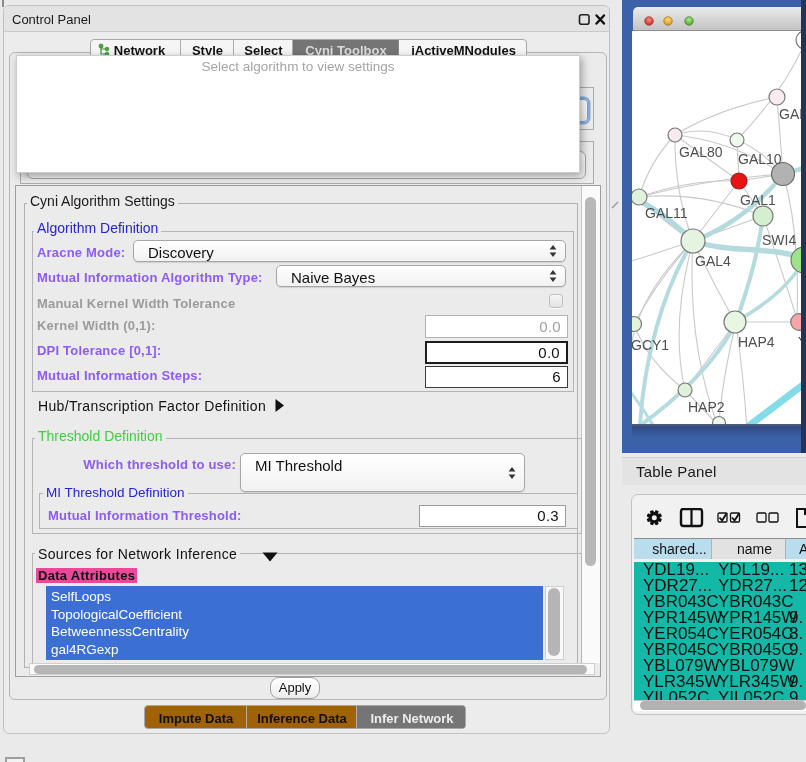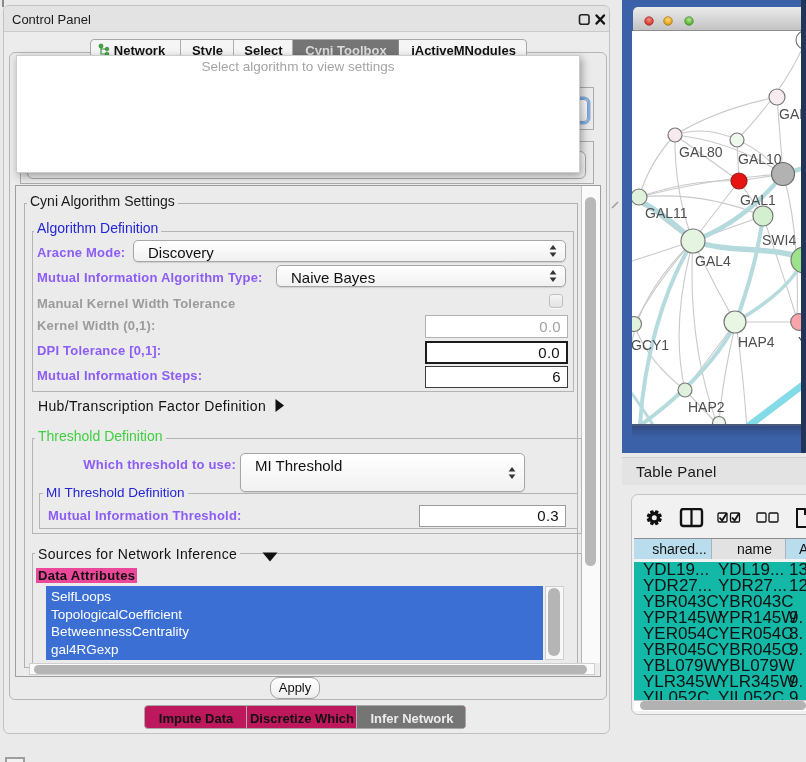--- a/index.html
+++ b/index.html
@@ -113,26 +113,26 @@
 <div class="abs" style="left:46px;top:586px;width:497px;height:74px;background:#3b6fd4;overflow:hidden;">
  <div style="font-size:13.5px;color:#fff;padding:2px 0 0 5px;line-height:17.5px;">SelfLoops<br>TopologicalCoefficient<br>BetweennessCentrality<br>gal4RGexp</div>
 </div>
 <div class="abs" style="left:545px;top:586px;width:19px;height:74px;background:#f8f8f8;border:1px solid #cfcfcf;"></div>
 <div class="abs" style="left:548px;top:588px;width:12px;height:68px;background:#b5b5b5;border-radius:6px;"></div>
 <div class="abs" style="left:29px;top:663px;width:566px;height:12px;background:#fafafa;border:1px solid #cfcfcf;"></div>
 <div class="abs" style="left:34px;top:664.5px;width:553px;height:9px;background:#b5b5b5;border-radius:5px;"></div>
 
 <div class="abs" style="left:270px;top:677px;width:50px;height:22px;border:1px solid #a2a2a2;border-radius:9px;background:linear-gradient(#ffffff,#ededed);text-align:center;font-size:13px;color:#111;line-height:20px;">Apply</div>
 
-<div class="abs" style="left:144px;top:705px;width:322px;height:24px;background:#be185d;border:1px solid #a8a8a8;border-radius:4px;overflow:hidden;">
+<div class="abs" style="left:144px;top:705px;width:322px;height:24px;background:#a16207;border:1px solid #a8a8a8;border-radius:4px;overflow:hidden;">
  <div class="abs" style="left:0;top:0;width:102px;height:24px;border-right:1px solid #aeaeae;"></div>
  <div class="abs" style="left:102px;top:0;width:110px;height:24px;border-right:1px solid #aeaeae;"></div>
  <div class="abs" style="left:212px;top:0;width:110px;height:24px;background:#757575;"></div>
  <div class="abs" style="left:0;top:5px;width:102px;text-align:center;font-size:13px;font-weight:bold;color:#111;">Impute Data</div>
- <div class="abs" style="left:102px;top:5px;width:110px;text-align:center;font-size:13px;font-weight:bold;color:#111;">Discretize Which</div>
+ <div class="abs" style="left:102px;top:5px;width:110px;text-align:center;font-size:13px;font-weight:bold;color:#111;">Inference Data</div>
  <div class="abs" style="left:212px;top:5px;width:110px;text-align:center;font-size:13px;font-weight:bold;color:#ececec;">Infer Network</div>
 </div>
 <div class="abs" style="left:5px;top:757px;width:20px;height:10px;background:#f2f2f2;border:2px solid #9e9e9e;"></div>
 
 <div class="abs" style="left:622px;top:0;width:184px;height:453px;background:#3b62a9;"></div>
 <div class="abs" style="left:801px;top:0;width:5px;height:453px;background:#233459;"></div>
 <svg class="abs" style="left:610px;top:200px" width="10" height="10" viewBox="0 0 10 10">
     <path d="M2 8 L8 2" stroke="#9a9a9a" stroke-width="1.4" fill="none"></path>
   </svg>
 

